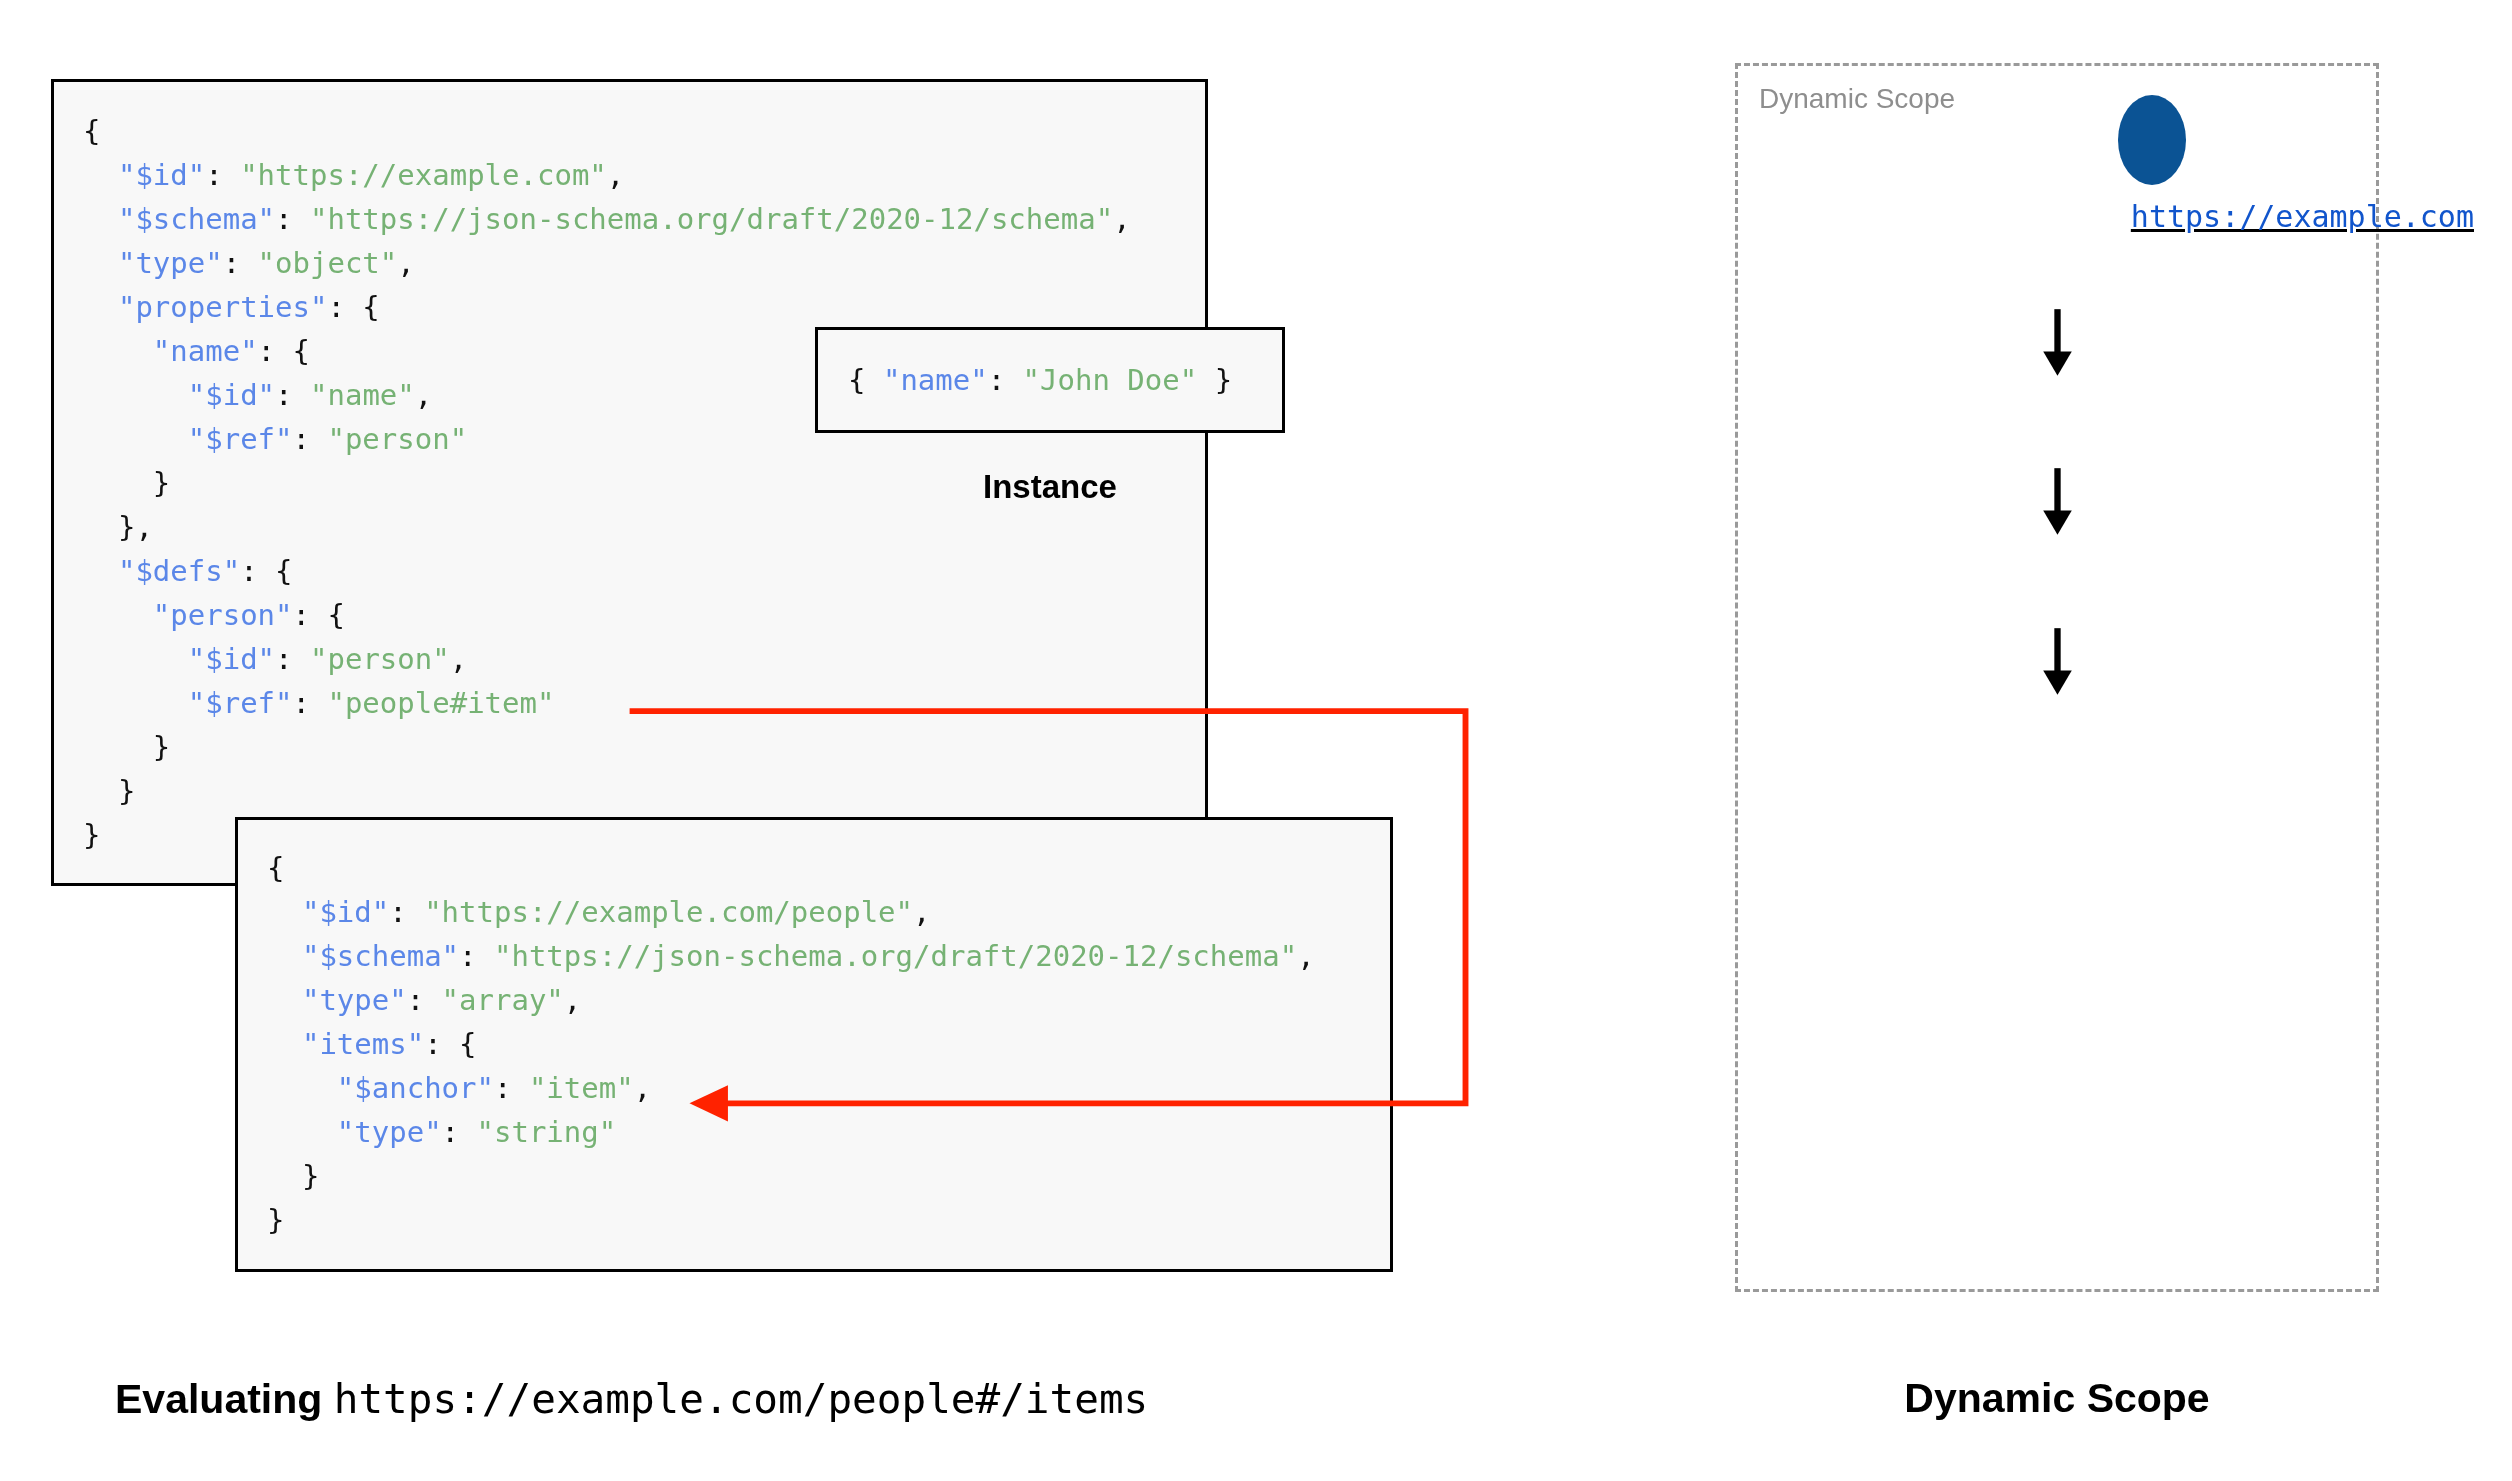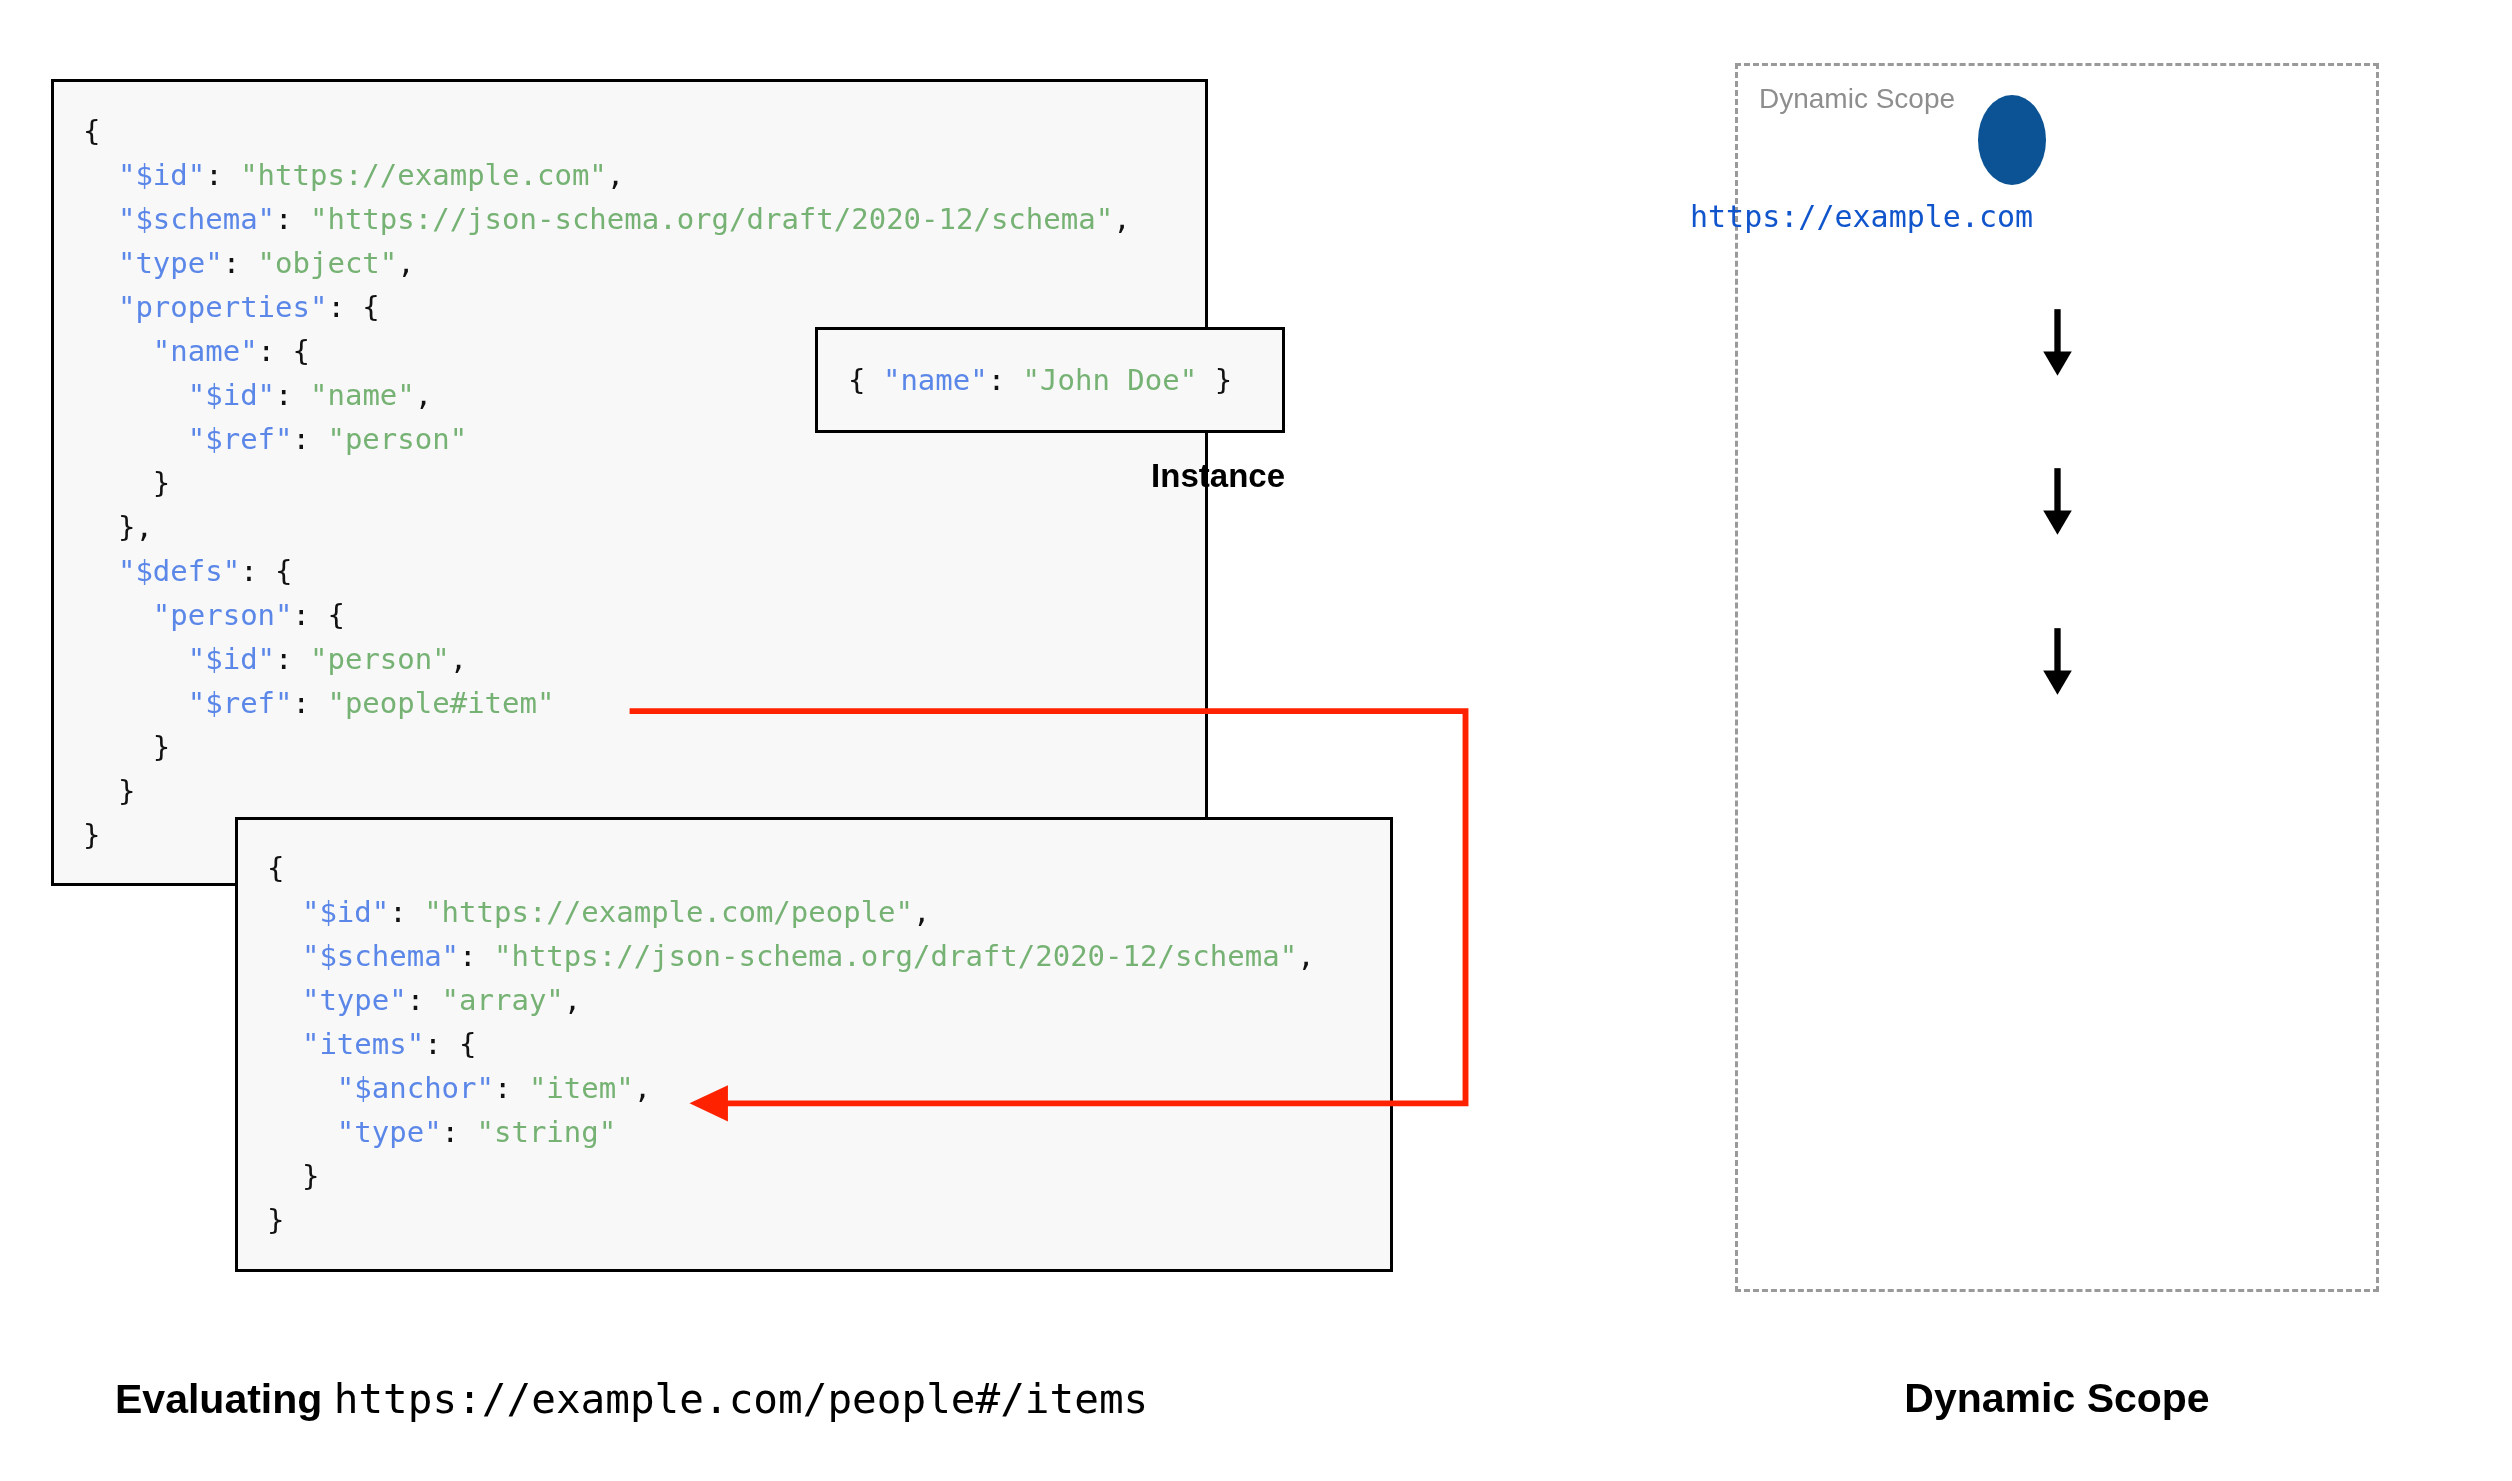--- a/index.html
+++ b/index.html
@@ -32,22 +32,22 @@
   #people-code{left:29px; top:26px;}
   #instance-code{left:30px; top:28px; font-size:29px; line-height:44px;}
 
   .k{color:#5b87e8;}      
   .s{color:#76b274;}      
   .p{color:#111111;}      
 
   
   #instance-caption{
     position:absolute;
-    left:815px; top:457px; width:470px;
-    text-align:right;
+    left:815px; top:468px; width:470px;
+    text-align:center;
     font-size:33px;
     font-weight:bold;
     color:#000000;
     z-index:6;
     font-family:"Liberation Sans", sans-serif;
   }
 
   
   #red-connector{position:absolute;left:0;top:0;width:2512px;height:1482px;z-index:9;pointer-events:none;}
 
@@ -75,21 +75,21 @@
     background:transparent;
   }
   #scope-label{
     position:absolute;
     left:1759px; top:83px;
     font-size:28px;
     color:#8e8e8e;
     font-family:"Liberation Sans", sans-serif;
     z-index:3;
   }
-  .scope-node{position:absolute;width:644px;left:1690px;text-align:left;}
+  .scope-node{position:absolute;width:644px;left:1830px;text-align:right;text-decoration:underline;}
   .ellipse{
     display:block;
     margin:0 auto;
     width:68px;height:90px;
     border-radius:50%;
     background:#0b5394;
   }
   .node-label{
     display:block;
     margin-top:14px;

